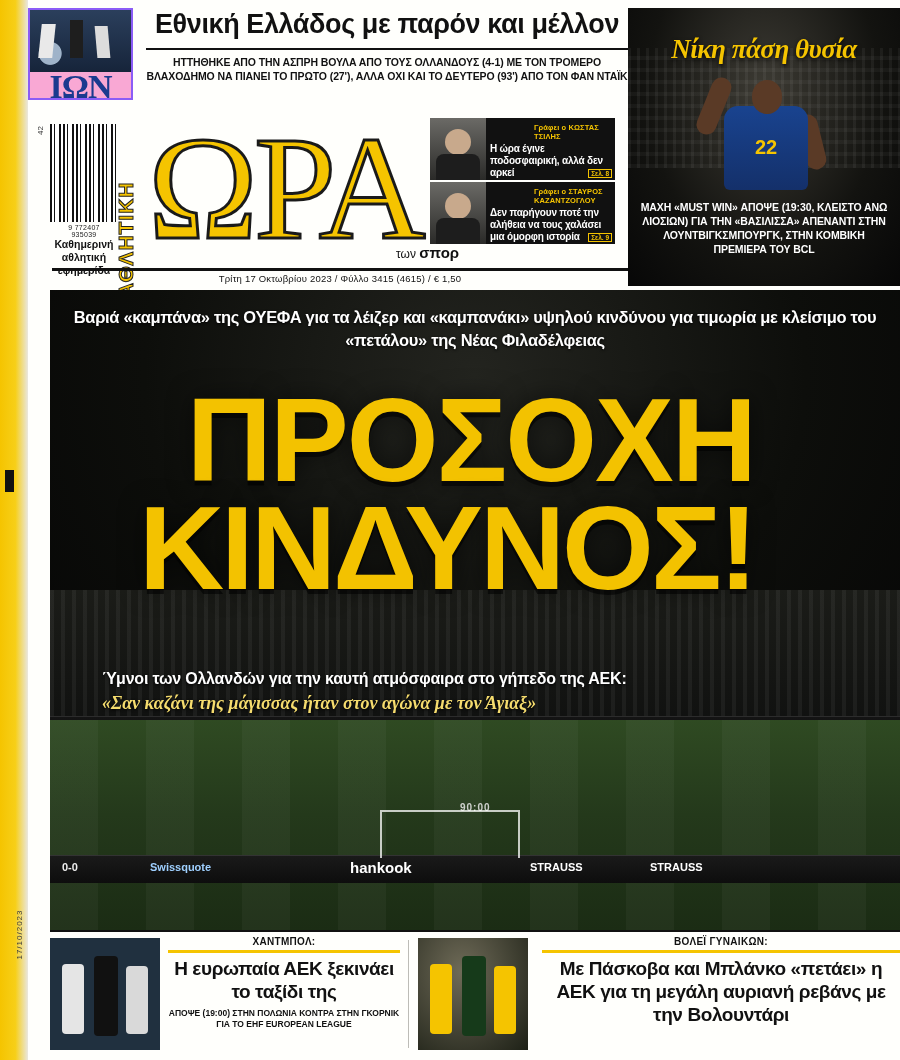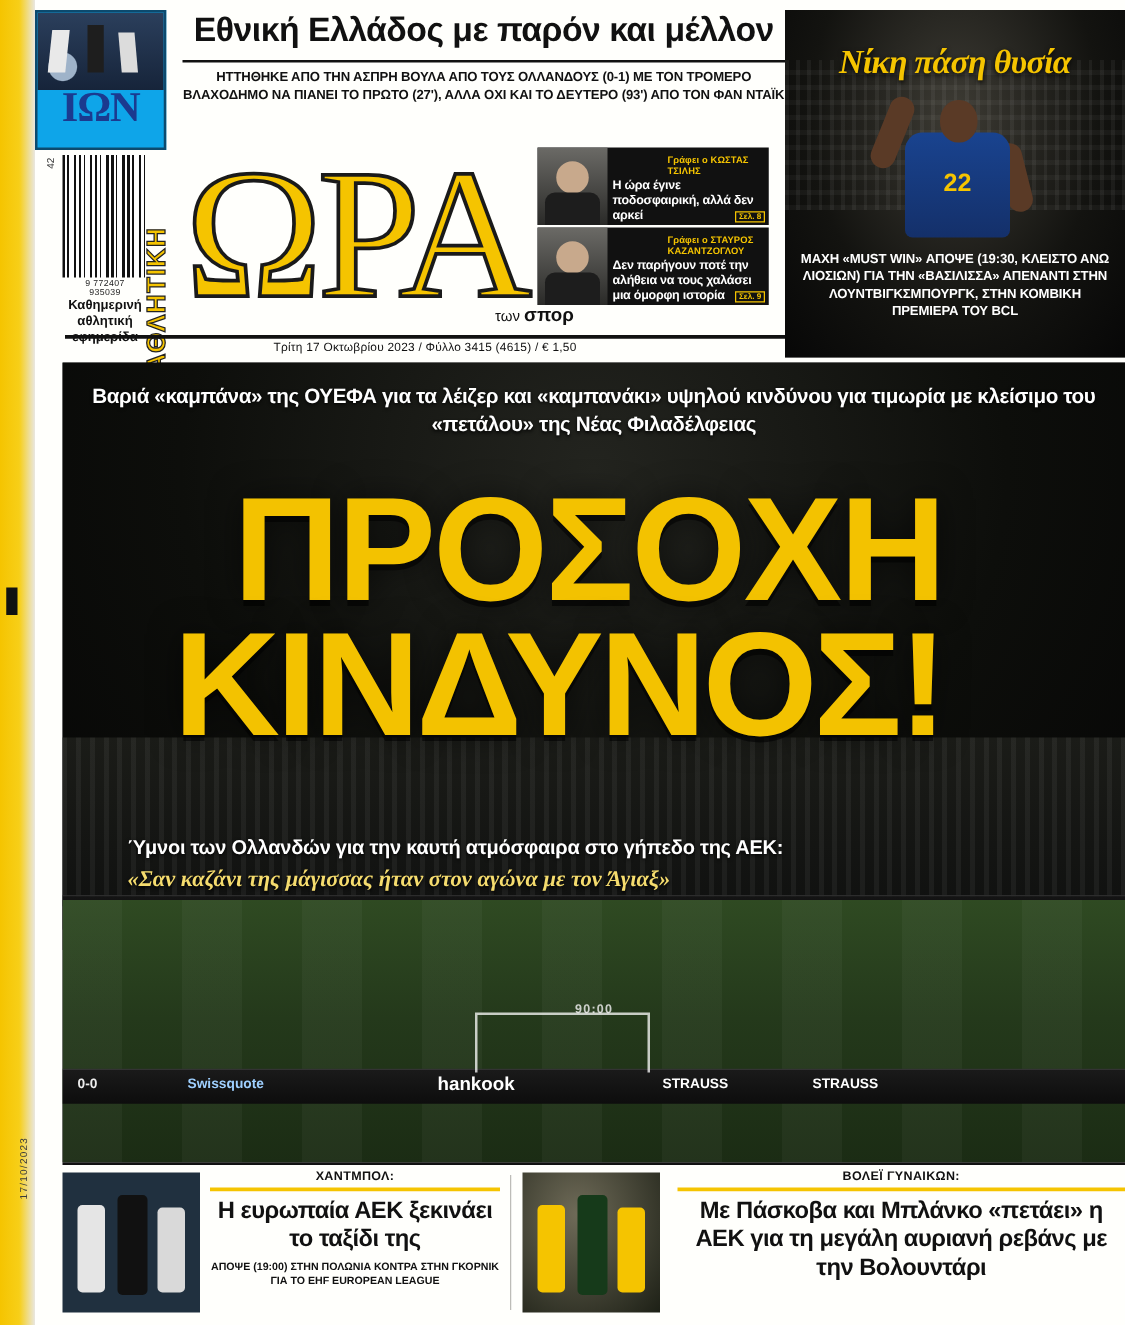--- a/index.html
+++ b/index.html
@@ -30,22 +30,22 @@
   .sheet {
     position:absolute; left:28px; top:0; width:872px; height:1060px;
     background:#fffffc;
   }
 
   
   .topstrip {
     position:absolute; left:28px; top:8px; width:600px; height:108px;
   }
   .logo-box {
-    position:absolute; left:0; top:0; width:105px; height:112px;
-    background:#0ea5e9; border:2px solid #0c4a6e;
+    position:absolute; left:0; top:0; width:105px; height:92px;
+    background:#f9a8d4; border:2px solid #8b5cf6;
     overflow:hidden;
   }
   .logo-photo {
     position:absolute; left:0; top:0; width:101px; height:62px;
     background:
       radial-gradient(circle at 20% 70%, #9fb3c9 0 12%, transparent 13%),
       linear-gradient(#2b3f5c,#16243a);
   }
   .logo-photo .p1 { position:absolute; left:10px; top:14px; width:14px; height:34px; background:#e9e9e9; transform:skewX(-6deg); }
   .logo-photo .p2 { position:absolute; left:40px; top:10px; width:13px; height:38px; background:#1e1e1e; }
@@ -317,21 +317,21 @@
       <div class="logo-photo">
         <div class="p1"></div>
           <div class="p2"></div>
           <div class="p3"></div>
       </div>
       <div class="logo-word">ΙΩΝ</div>
     </div>
     <div class="headline-top">
       <div class="ht-main">Εθνική Ελλάδος με παρόν και μέλλον</div>
       <div class="rule"></div>
-      <div class="ht-sub">ΗΤΤΗΘΗΚΕ ΑΠΟ ΤΗΝ ΑΣΠΡΗ ΒΟΥΛΑ ΑΠΟ ΤΟΥΣ ΟΛΛΑΝΔΟΥΣ (0-1) ΜΕ ΤΟΝ ΤΡΟΜΕΡΟ ΒΛΑΧΟΔΗΜΟ ΝΑ ΠΙΑΝΕΙ ΤΟ ΠΡΩΤΟ (27'), ΑΛΛΑ ΟΧΙ ΚΑΙ ΤΟ ΔΕΥΤΕΡΟ (93') ΑΠΟ ΤΟΝ ΦΑΝ ΝΤΑΪΚ</div>
+      <div class="ht-sub">ΗΤΤΗΘΗΚΕ ΑΠΟ ΤΗΝ ΑΣΠΡΗ ΒΟΥΛΑ ΑΠΟ ΤΟΥΣ ΟΛΛΑΝΔΟΥΣ (4-1) ΜΕ ΤΟΝ ΤΡΟΜΕΡΟ ΒΛΑΧΟΔΗΜΟ ΝΑ ΠΙΑΝΕΙ ΤΟ ΠΡΩΤΟ (27'), ΑΛΛΑ ΟΧΙ ΚΑΙ ΤΟ ΔΕΥΤΕΡΟ (93') ΑΠΟ ΤΟΝ ΦΑΝ ΝΤΑΪΚ</div>
     </div>
   </div>
 
   <div class="masthead">
     <div class="bc-rot">42</div>
     <div class="barcode"></div>
     <div class="barcode-num">9 772407 935039</div>
     <div class="kath">Καθημερινή αθλητική εφημερίδα</div>
     <div class="vert-athl">
       <span>ΑΘΛΗΤΙΚΗ</span>

